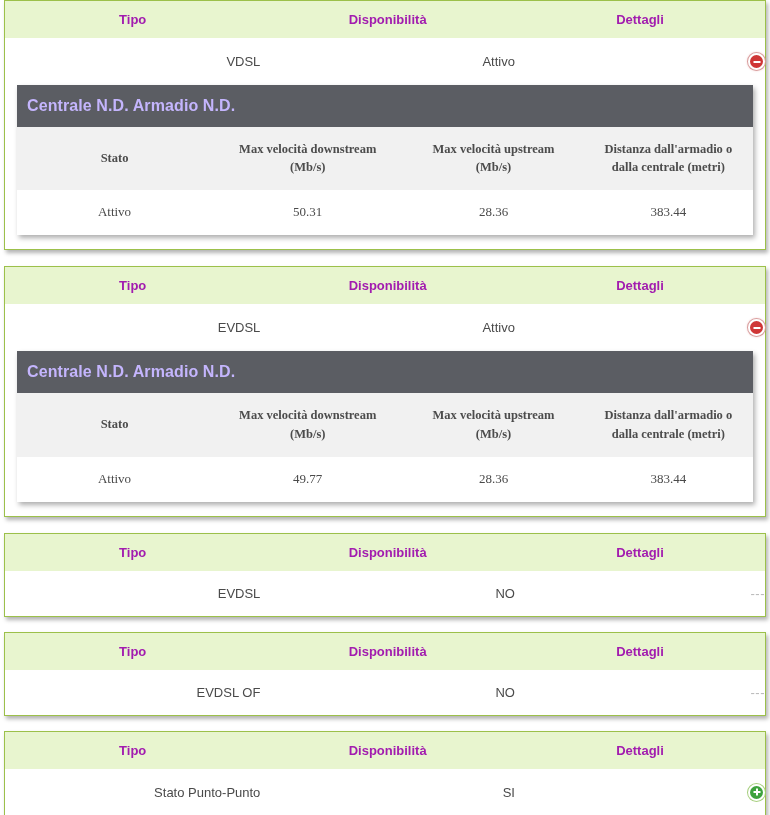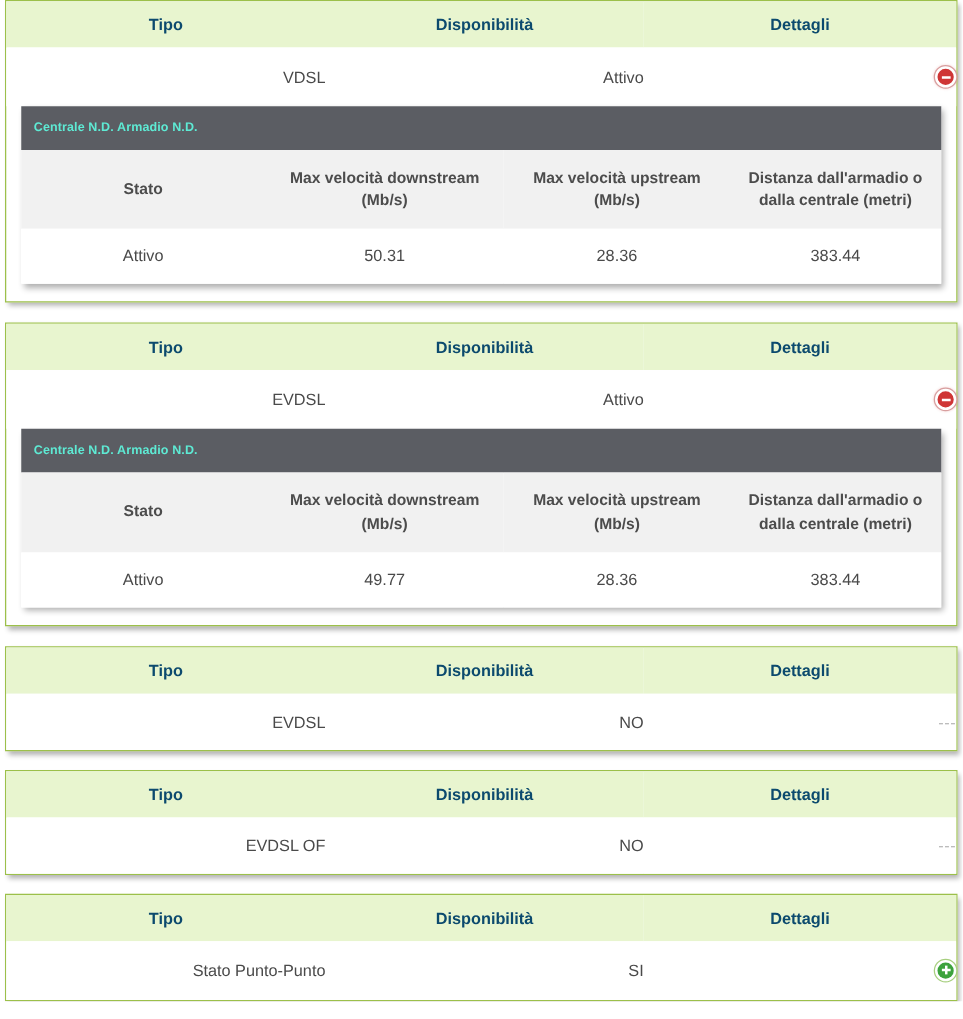--- a/index.html
+++ b/index.html
@@ -30,21 +30,21 @@
   .card-gap.small { height: 15px; }
 
   
   .main-table {
     width: 100%;
     border-collapse: collapse;
     table-layout: fixed;
   }
   .main-table thead th {
     background: #e8f5cf;
-    color: #0c4a6e;
+    color: #a21caf;
     font-size: 13px;
     font-weight: bold;
     text-align: center;
     padding: 11px 0 11px 0;
     border: none;
   }
   .main-table tbody td {
     background: #ffffff;
     color: #4a4a4a;
     font-size: 13px;
@@ -106,30 +106,31 @@
   }
 
   
   .detail-wrap {
     margin: 0 12px 14px 12px;
     box-shadow: 2px 3px 5px rgba(0,0,0,0.32);
     background: #ffffff;
   }
   .detail-title {
     background: #5b5d63;
-    color: #5eead4;
-    font-size: 10px;
+    color: #c4b5fd;
+    font-size: 16px;
     font-weight: bold;
     padding: 12px 0 12px 10px;
     letter-spacing: 0.1px;
   }
   .detail-table {
     width: 100%;
     border-collapse: collapse;
     table-layout: fixed;
+    font-family: Liberation Serif, serif;
   }
   .detail-table thead th {
     background: #f1f1f1;
     color: #4c4c4c;
     font-size: 12.5px;
     font-weight: bold;
     text-align: center;
     padding: 13px 6px 14px 6px;
     line-height: 1.45;
     border: none;

